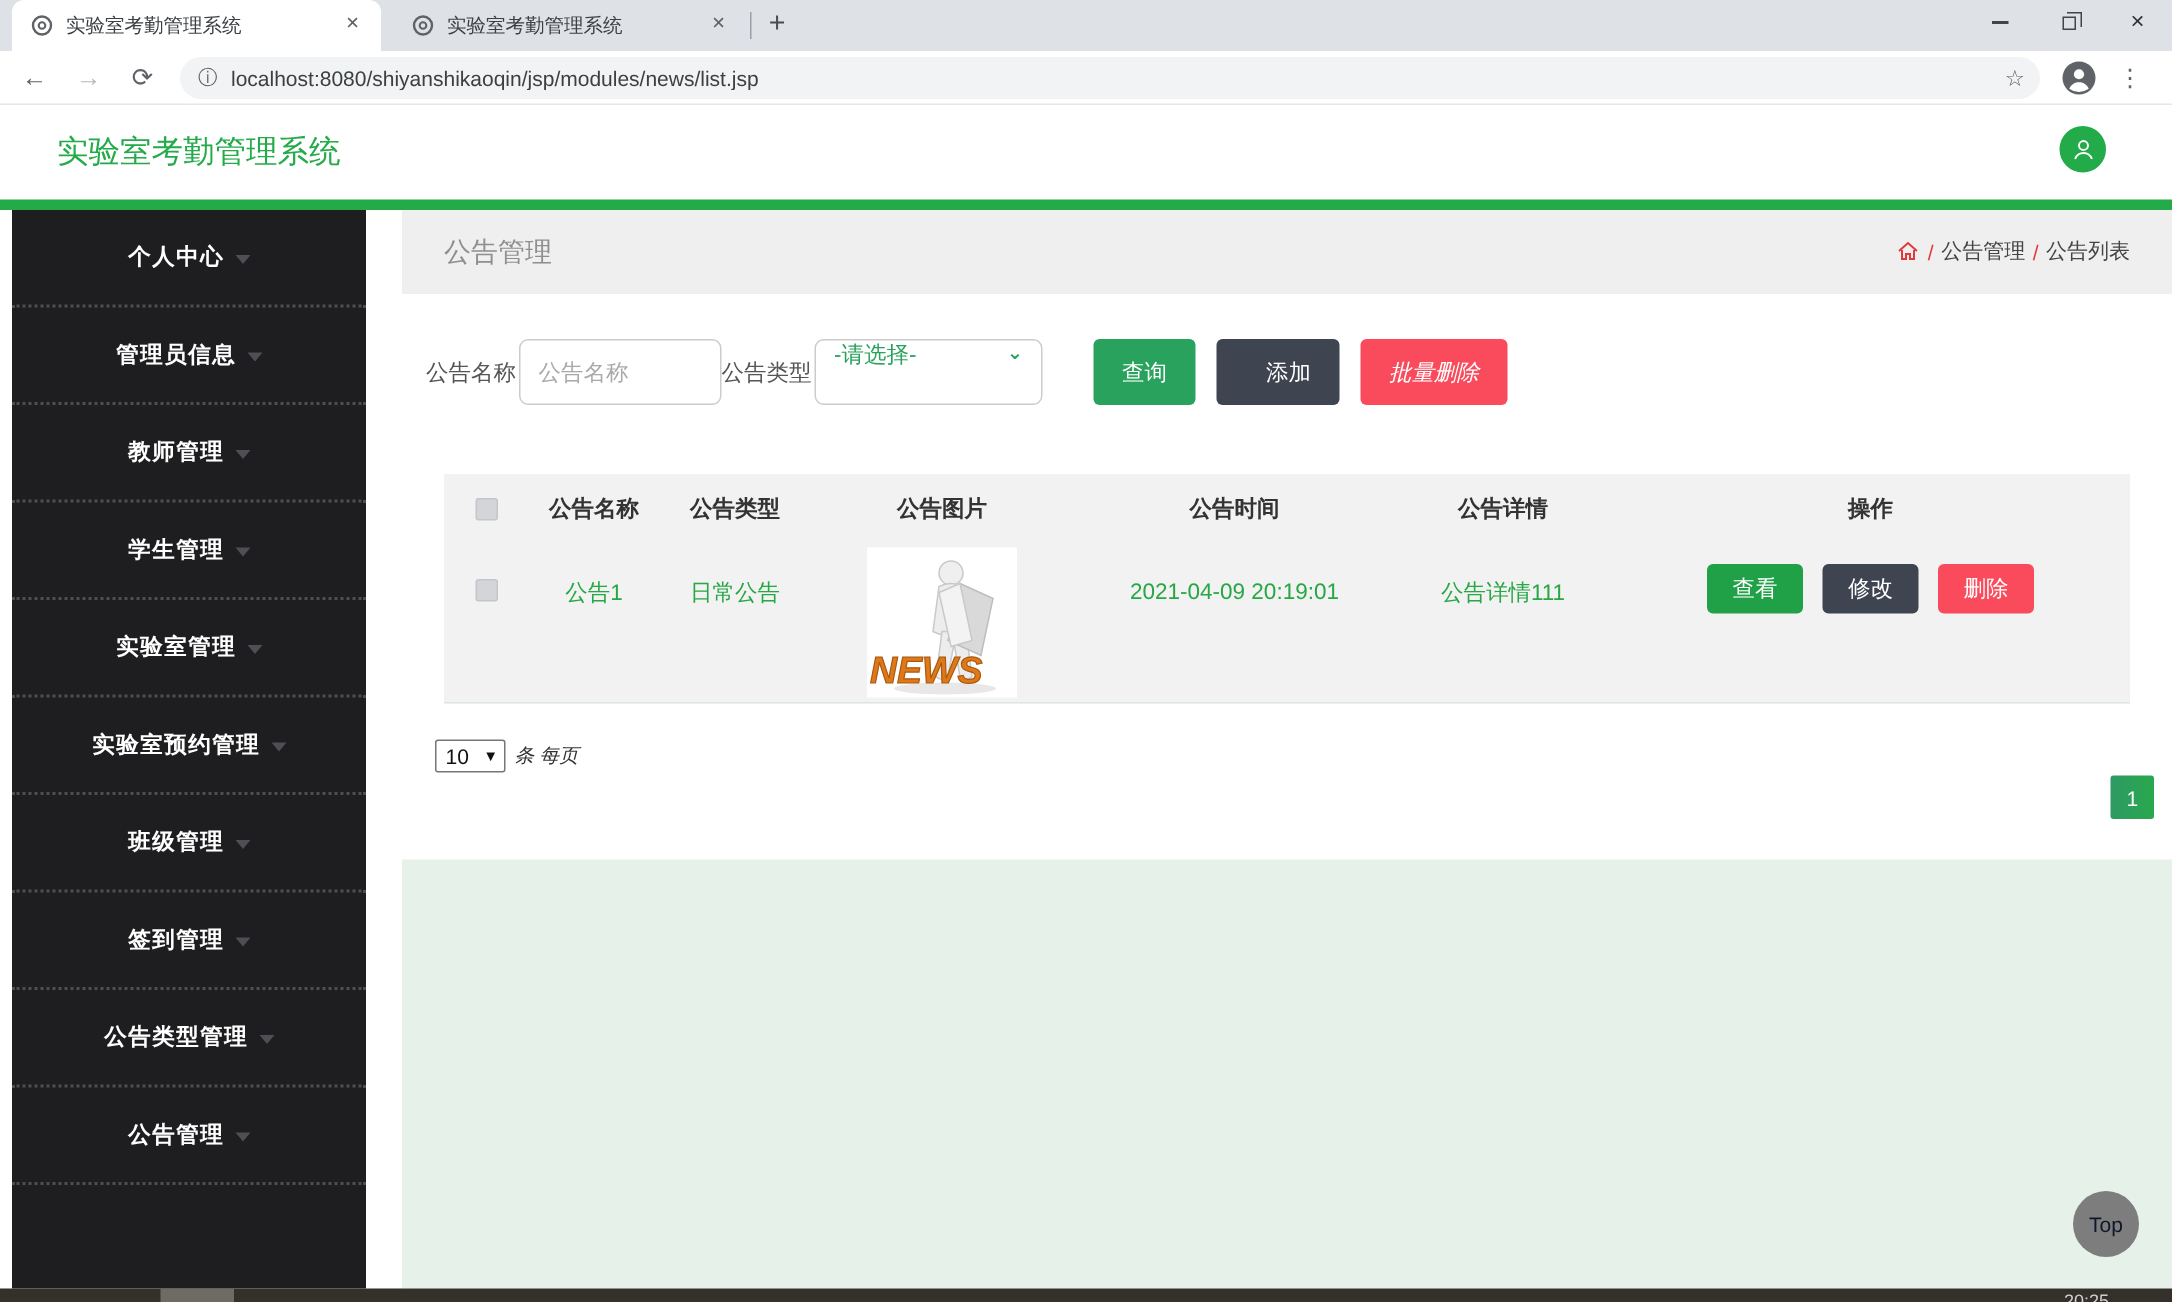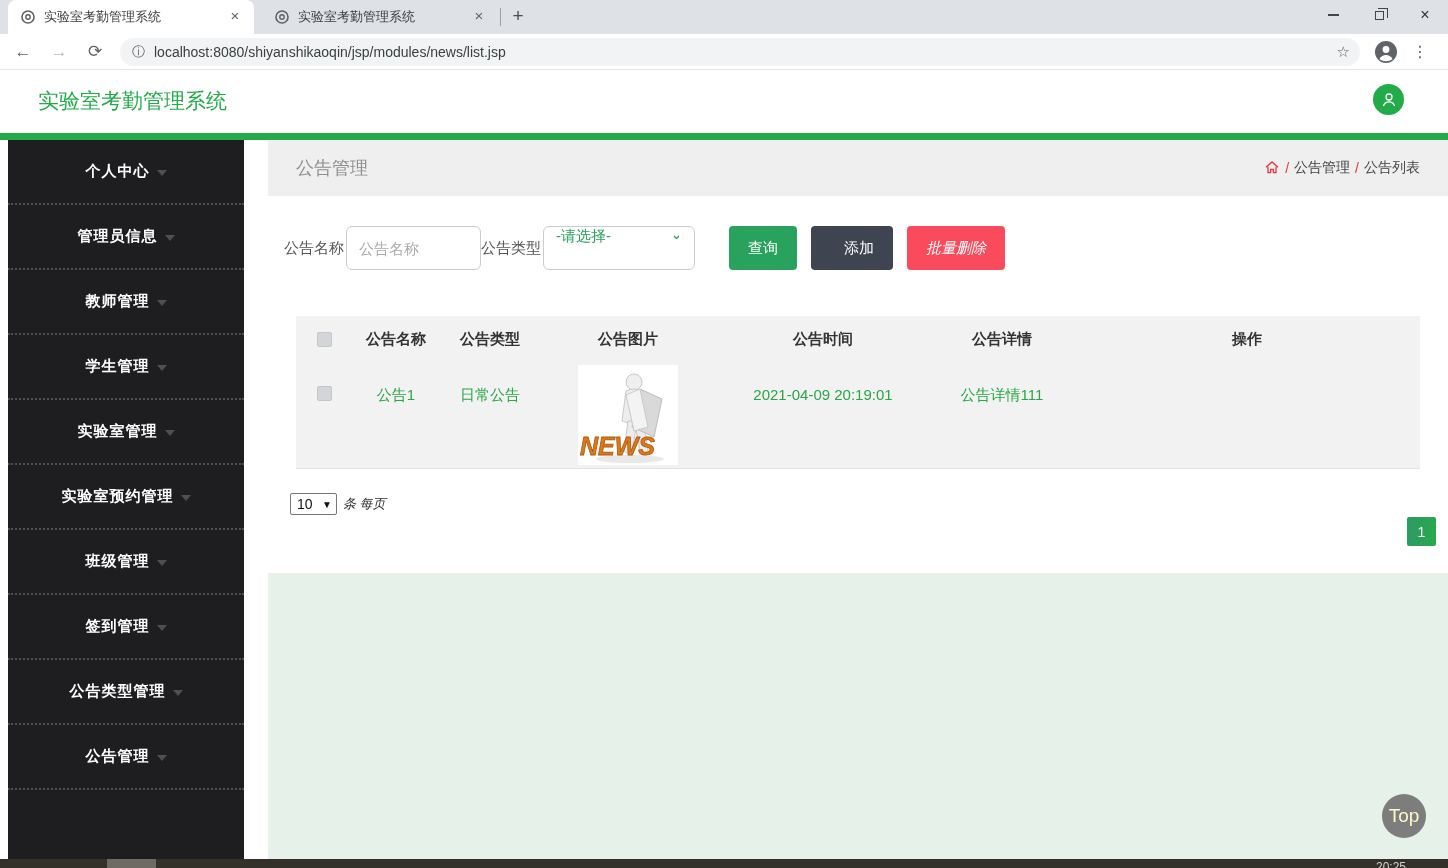--- a/index.html
+++ b/index.html
@@ -77,21 +77,21 @@
   .rb-dark { background:#3e4450; margin-left:13px; }
   .rb-red { background:#fa4b5c; margin-left:13px; }
   .cell-actions { padding-top:14px !important; }
 
   .pagesize-row { display:flex; align-items:center; margin:24px 0 0 22px; }
   .pagesize-select { width:47px; height:22px; border:1px solid #767676; border-radius:2px; background:#fff; display:flex; align-items:center; justify-content:space-between; padding:0 4px 0 6px; font-size:14px; color:#111; cursor:pointer; }
   .ps-caret { font-size:10px; color:#111; }
   .perpage-label { font-size:13px; color:#333; margin-left:6px;font-style:italic; }
 
   .page-num-btn { position:absolute; top:377px; right:12px; width:29px; height:29px; background:linear-gradient(90deg,#2e9a64,#29a84e); color:#fff; font-size:14px; display:flex; align-items:center; justify-content:center; cursor:pointer; border-radius:2px; }
-  .top-btn { position:absolute; right:22px; bottom:21px; width:44px; height:44px; border-radius:50%; background:#7d7d7d; color:#fef9c3; font-size:19px; display:flex; align-items:center; justify-content:center; cursor:pointer; }
+  .top-btn { position:absolute; right:22px; bottom:21px; width:44px; height:44px; border-radius:50%; background:#7d7d7d; color:#0f172a; font-size:14px; display:flex; align-items:center; justify-content:center; cursor:pointer; }
 
   
   .taskbar { position:absolute; left:0; top:859px; width:1448px; height:9px; background:#34312b; overflow:hidden; }
   .tb-thumb { position:absolute; left:107px; top:0; width:49px; height:9px; background:#6d6b64; }
   .tb-clock { position:absolute; right:42px; top:1px; font-size:12px; color:#cfcfcf; }
 </style>
 </head>
 <body>
 
 <div class="screen">
@@ -261,20 +261,25 @@
               <circle cx="56" cy="17" r="8" fill="#efefef" stroke="#c9c9c9" stroke-width="1"></circle>
               <path d="M48 26 q8 -4 16 0 l4 30 q-12 6 -24 0 z" fill="#ededed" stroke="#c9c9c9" stroke-width="1"></path>
               <path d="M50 56 l-4 30 q4 4 8 0 l4 -22 4 22 q4 4 8 0 l-4 -30 z" fill="#ededed" stroke="#c9c9c9" stroke-width="1"></path>
               <path d="M62 24 l22 10 -8 38 -22 -10 z" fill="#d9d9d9" stroke="#bdbdbd" stroke-width="1"></path>
               <path d="M62 24 l-14 6 8 36 14 -4 z" fill="#f3f3f3" stroke="#c9c9c9" stroke-width="1"></path>
               <text x="2" y="90" font-family="Liberation Sans, sans-serif" font-size="25" font-weight="bold" font-style="italic" fill="#e07818" stroke="#a85a10" stroke-width="0.8">NEWS</text>
             </svg>
           </div>
           <div>2021-04-09 20:19:01</div>
           <div>公告详情111</div>
+          <div class="cell-actions">
+            <button class="row-btn rb-green">查看</button>
+            <button class="row-btn rb-dark">修改</button>
+            <button class="row-btn rb-red">删除</button>
+          </div>
         </div>
       </div>
 
       <div class="pagesize-row">
         <div class="pagesize-select">
           <span>10</span>
           <span class="ps-caret">▼</span>
         </div>
         <span class="perpage-label">条 每页</span>
       </div>

